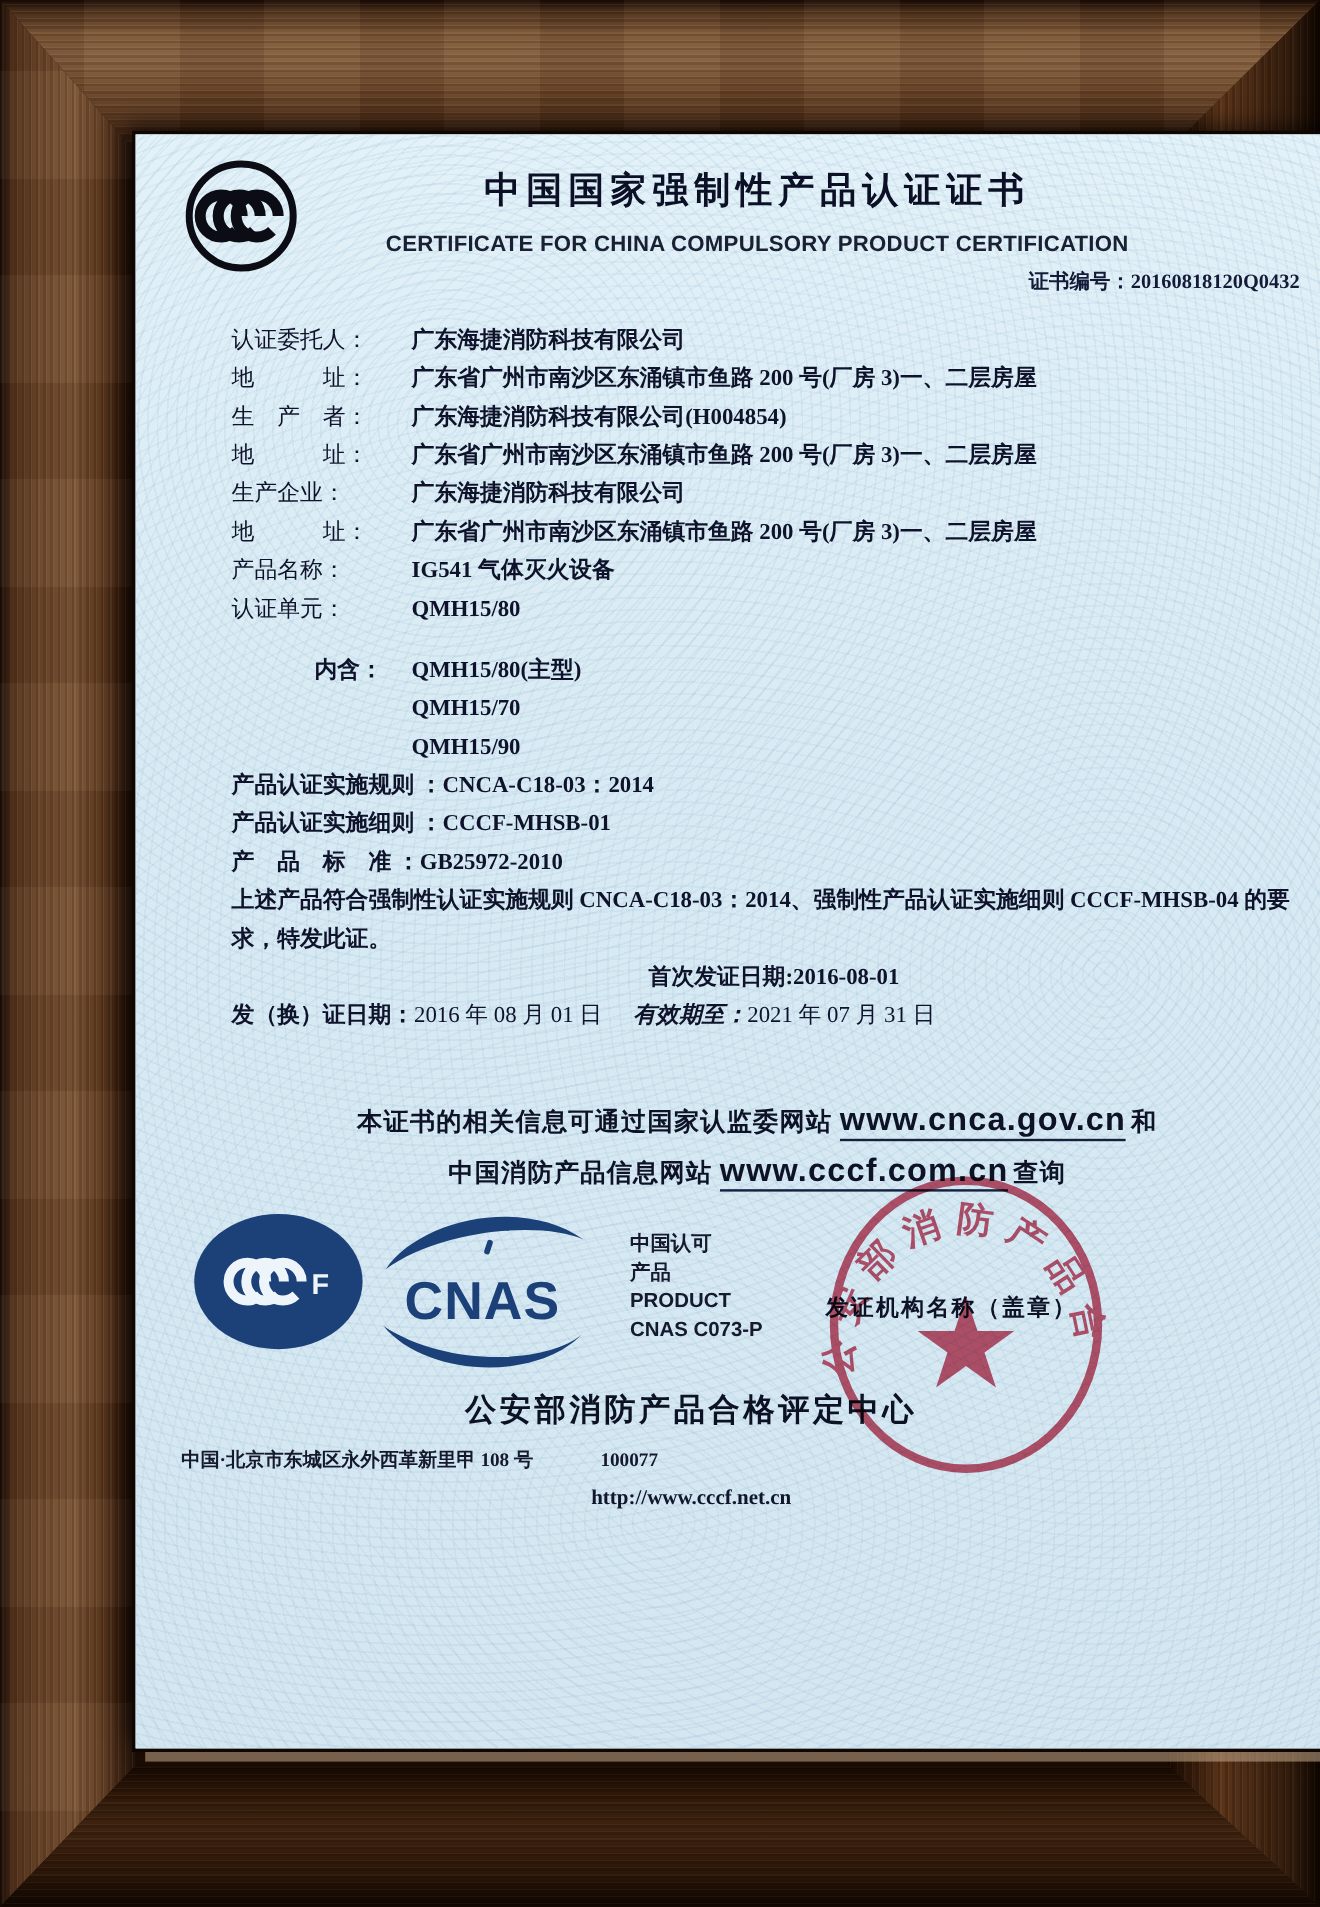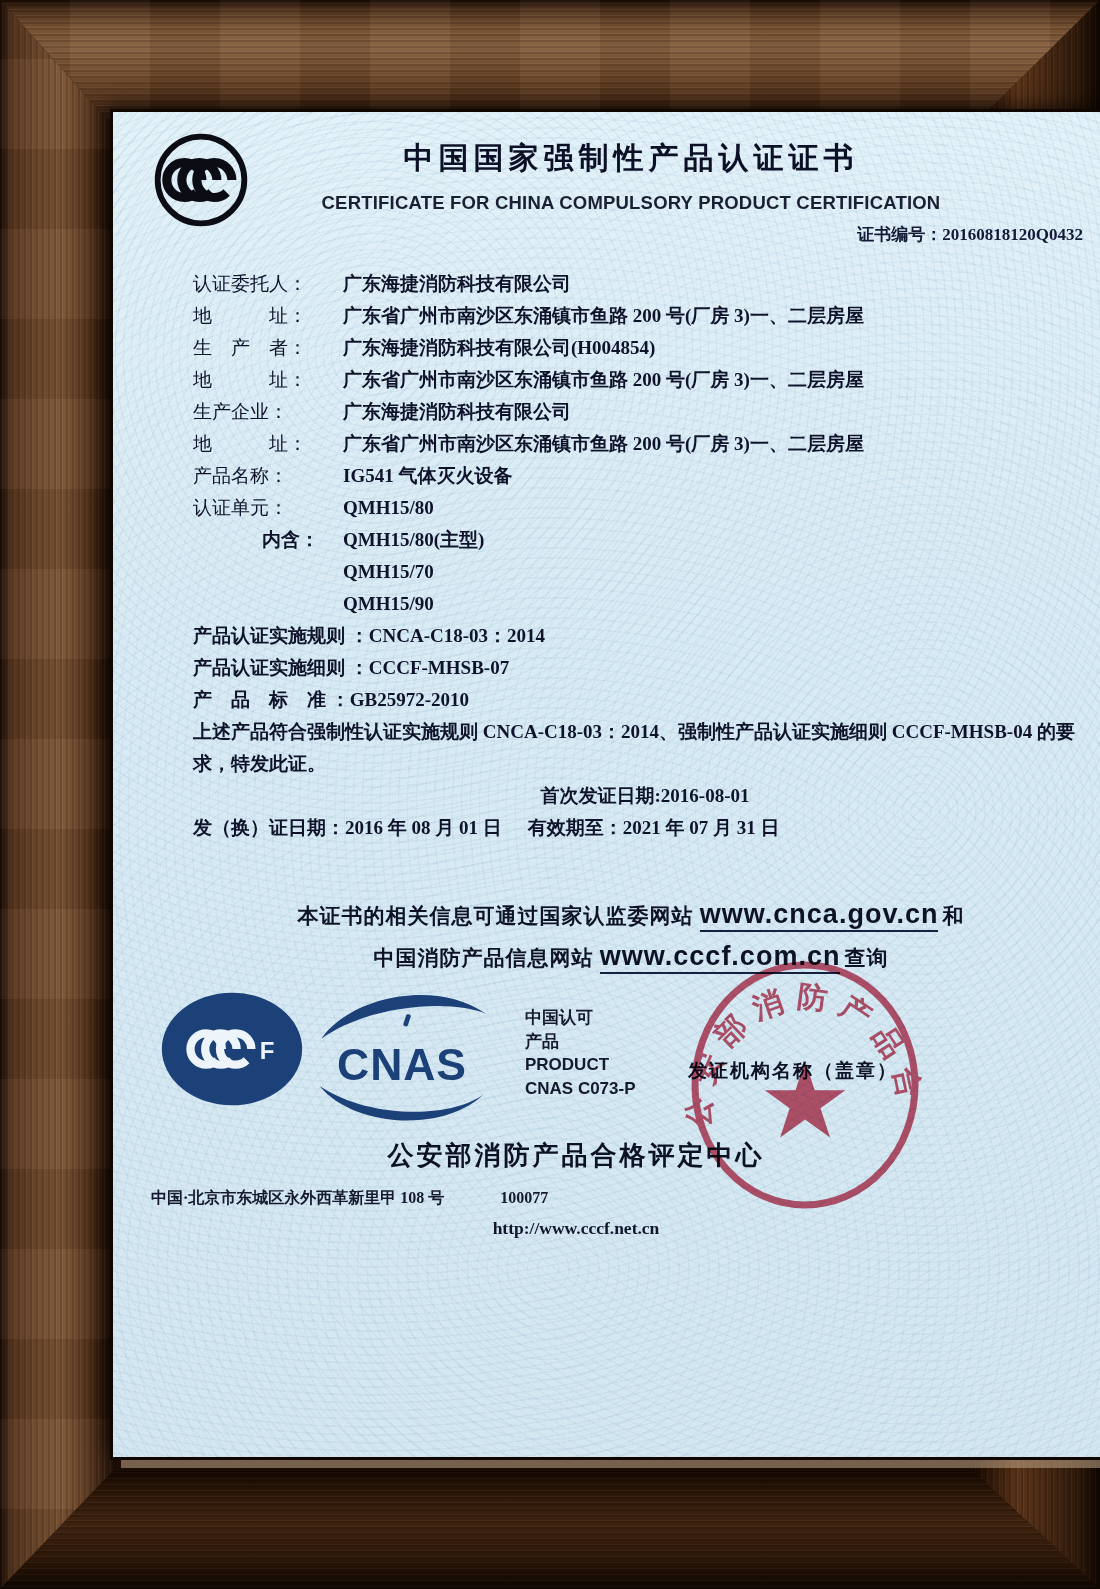--- a/index.html
+++ b/index.html
@@ -44,31 +44,31 @@
   .ccc-mark{position:absolute;left:0px;top:-6px;}
   .title{padding-top:2px;text-align:center;font-size:30px;font-weight:700;letter-spacing:5px;color:#0c1026;}
   .subtitle{margin-top:13px;text-align:center;font-family:"Liberation Sans","DejaVu Sans",sans-serif;
             font-size:18.5px;font-weight:600;letter-spacing:.2px;color:#1a2033;}
   .certno{margin-top:9px;text-align:right;padding-right:28px;font-size:17px;font-weight:700;color:#131a38;}
   
   .bodytext{margin-top:22px;margin-left:42px;margin-right:14px;font-size:19px;line-height:32px;color:#0e132b;}
   .row{display:flex;}
   .lbl{flex:0 0 150px;font-weight:400;white-space:pre;}
   .val{flex:1;font-weight:600;}
-  .contains-row{margin-left:69px;}
+  .contains-row{margin-left:69px;margin-top:19px;}
   .lbl2{flex:0 0 81px;font-weight:700;}
   .val .sub{display:block;}
   .rule,.statement,.first-issue,.issue-line{margin:0;}
   .rule .rlbl{font-weight:700;}
   .rule .rval{font-weight:600;}
   .statement{font-weight:700;}
   .first-issue{text-align:center;font-weight:700;}
   .issue-line .b{font-weight:700;}
-  .issue-line .v{font-weight:700;}
-  .issue-line .gap{margin-left:26px;}
+  .issue-line .v{font-weight:400;}
+  .issue-line .gap{margin-left:26px;font-style:italic;}
   
   .notice{margin-top:50px;text-align:center;font-size:21px;font-weight:700;line-height:40px;
           letter-spacing:1px;color:#0d1226;}
   .notice p{margin:0;}
   .url{border-bottom:2px solid #15203f;padding-bottom:1px;font-family:"Liberation Sans","DejaVu Sans",sans-serif;
        font-size:27px;font-weight:700;}
   .suffix{margin-left:4px;}
   
   .footer{position:relative;margin-top:8px;height:265px;}
   .logo-cccf{position:absolute;left:7px;top:3px;}
@@ -150,21 +150,21 @@
         <div class="row contains-row">
           <span class="lbl2">内含：</span>
           <span class="val">
             <span class="sub">QMH15/80(主型)</span>
             <span class="sub">QMH15/70</span>
             <span class="sub">QMH15/90</span>
           </span>
         </div>
 
         <p class="rule"><span class="rlbl">产品认证实施规则 ：</span><span class="rval">CNCA-C18-03：2014</span></p>
-        <p class="rule"><span class="rlbl">产品认证实施细则 ：</span><span class="rval">CCCF-MHSB-07</span></p>
+        <p class="rule"><span class="rlbl">产品认证实施细则 ：</span><span class="rval">CCCF-MHSB-01</span></p>
         <p class="rule"><span class="rlbl">产　品　标　准 ：</span><span class="rval">GB25972-2010</span></p>
 
         <p class="statement">上述产品符合强制性认证实施规则 CNCA-C18-03：2014、强制性产品认证实施细则 CCCF-MHSB-04 的要求，特发此证。</p>
 
         <p class="first-issue">首次发证日期:2016-08-01</p>
         <p class="issue-line"><span class="b">发（换）证日期：</span><span class="v">2016 年 08 月 01 日</span><span class="b gap">有效期至：</span><span class="v">2021 年 07 月 31 日</span></p>
       </div>
 
       <div class="notice">
         <p><span>本证书的相关信息可通过国家认监委网站 </span><span class="url">www.cnca.gov.cn</span><span class="suffix">和</span></p>

